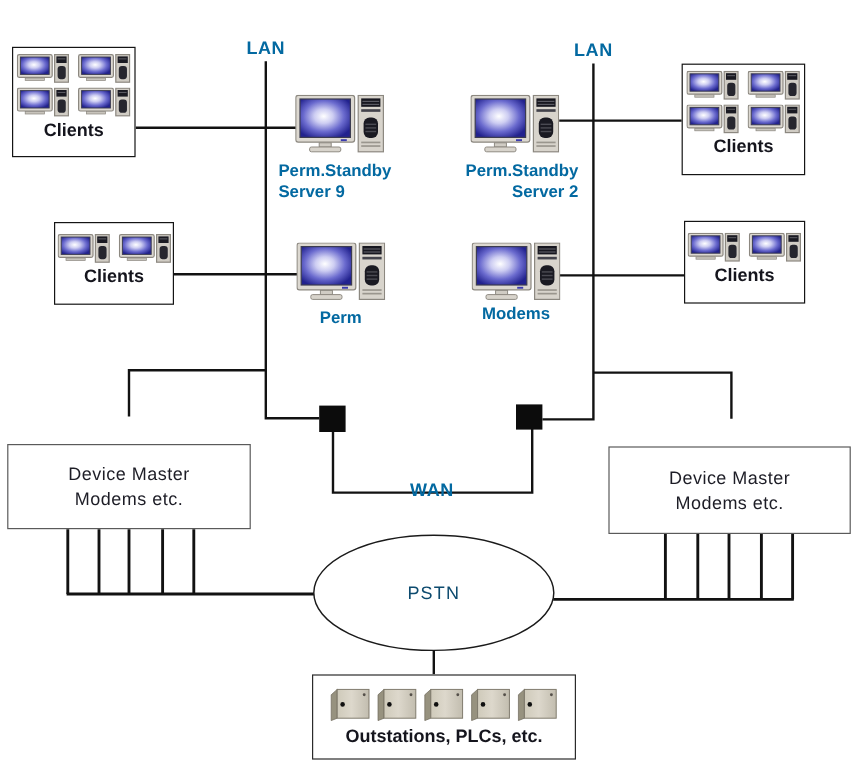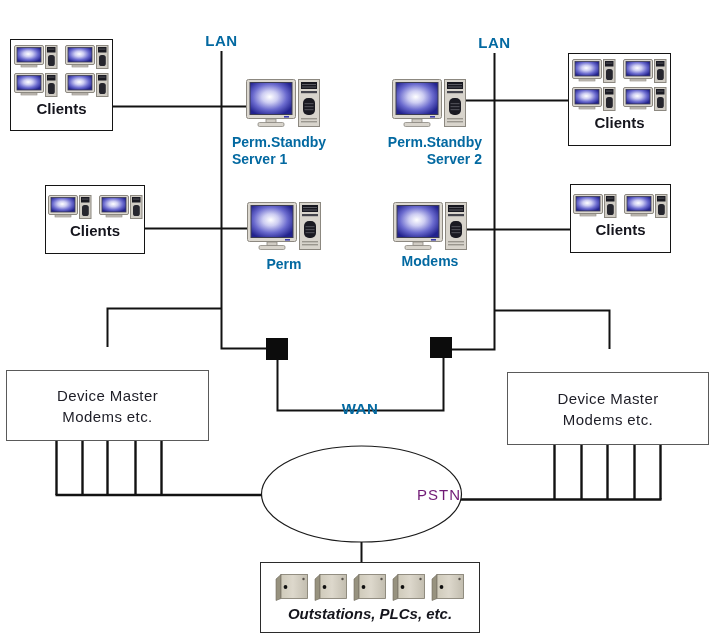--- a/index.html
+++ b/index.html
@@ -20,21 +20,21 @@
   .clients-box{justify-content:flex-start;padding-top:5px;}
   .icon-grid{display:flex;flex-wrap:wrap;justify-content:center;column-gap:7px;row-gap:3px;width:100%;}
   .clients-label{font-weight:bold;font-size:15px;margin-top:2px;color:#15151d;}
   .dm-box{
     border:1.5px solid #5a5a5a;justify-content:center;
     font-size:15px;line-height:21px;letter-spacing:.4px;color:#1d1d26;text-align:center;margin-top:24px;
   }
   .outstations-box{border:1.5px solid #2b2b2b;justify-content:flex-start;padding-top:9px;}
   .outstations-row{display:flex;column-gap:5px;justify-content:center;}
   .outstations-label{font-weight:bold;font-size:15px;margin-top:4px;color:#15151d;}
-  .pstn-label{position:absolute;text-align:right;font-size:15px;font-weight:normal;letter-spacing:1px;color:#701a75;}
+  .pstn-label{position:absolute;text-align:center;font-size:15px;font-weight:normal;letter-spacing:1px;color:#0c4a6e;}
 </style>
 </head>
 <body>
 
 <div class="canvas">
 
   <svg class="wires" width="716" height="644" viewBox="0 0 716 644">
     <defs>
       <radialGradient id="scrGrad" cx="47%" cy="45%" r="62%">
         <stop offset="0%" stop-color="#ffffff"></stop>
@@ -187,39 +187,39 @@
         </svg>
       <svg width="44" height="25">
           <use href="#pc-small"></use>
         </svg>
     </div>
     <div class="clients-label">Clients</div>
   </div>
 
   <div class="lbl pc-label" style="left:232px;top:134px;width:130px;">
     <div>Perm.Standby</div>
-    <div>Server 1</div>
+    <div>Server 9</div>
   </div>
   <div class="lbl pc-label right" style="left:356px;top:134px;width:126px;">
     <div>Perm.Standby</div>
     <div>Server 2</div>
   </div>
   <div class="lbl pc-label center" style="left:247px;top:256px;width:74px;">Perm</div>
   <div class="lbl pc-label center" style="left:393px;top:253px;width:74px;">Modems</div>
 
   <div class="node-box dm-box" style="left:6px;top:346px;width:203px;height:71px;">
     <div>Device Master</div>
     <div>Modems etc.</div>
   </div>
   <div class="node-box dm-box" style="left:507px;top:348px;width:202px;height:73px;">
     <div>Device Master</div>
     <div>Modems etc.</div>
   </div>
 
-  <div class="node-box outstations-box" style="left:260px;top:562px;width:220px;height:71px;font-style:italic;">
+  <div class="node-box outstations-box" style="left:260px;top:562px;width:220px;height:71px;">
     <div class="outstations-row">
       <svg width="34" height="29">
           <use href="#outstation"></use>
         </svg>
       <svg width="34" height="29">
           <use href="#outstation"></use>
         </svg>
       <svg width="34" height="29">
           <use href="#outstation"></use>
         </svg>

